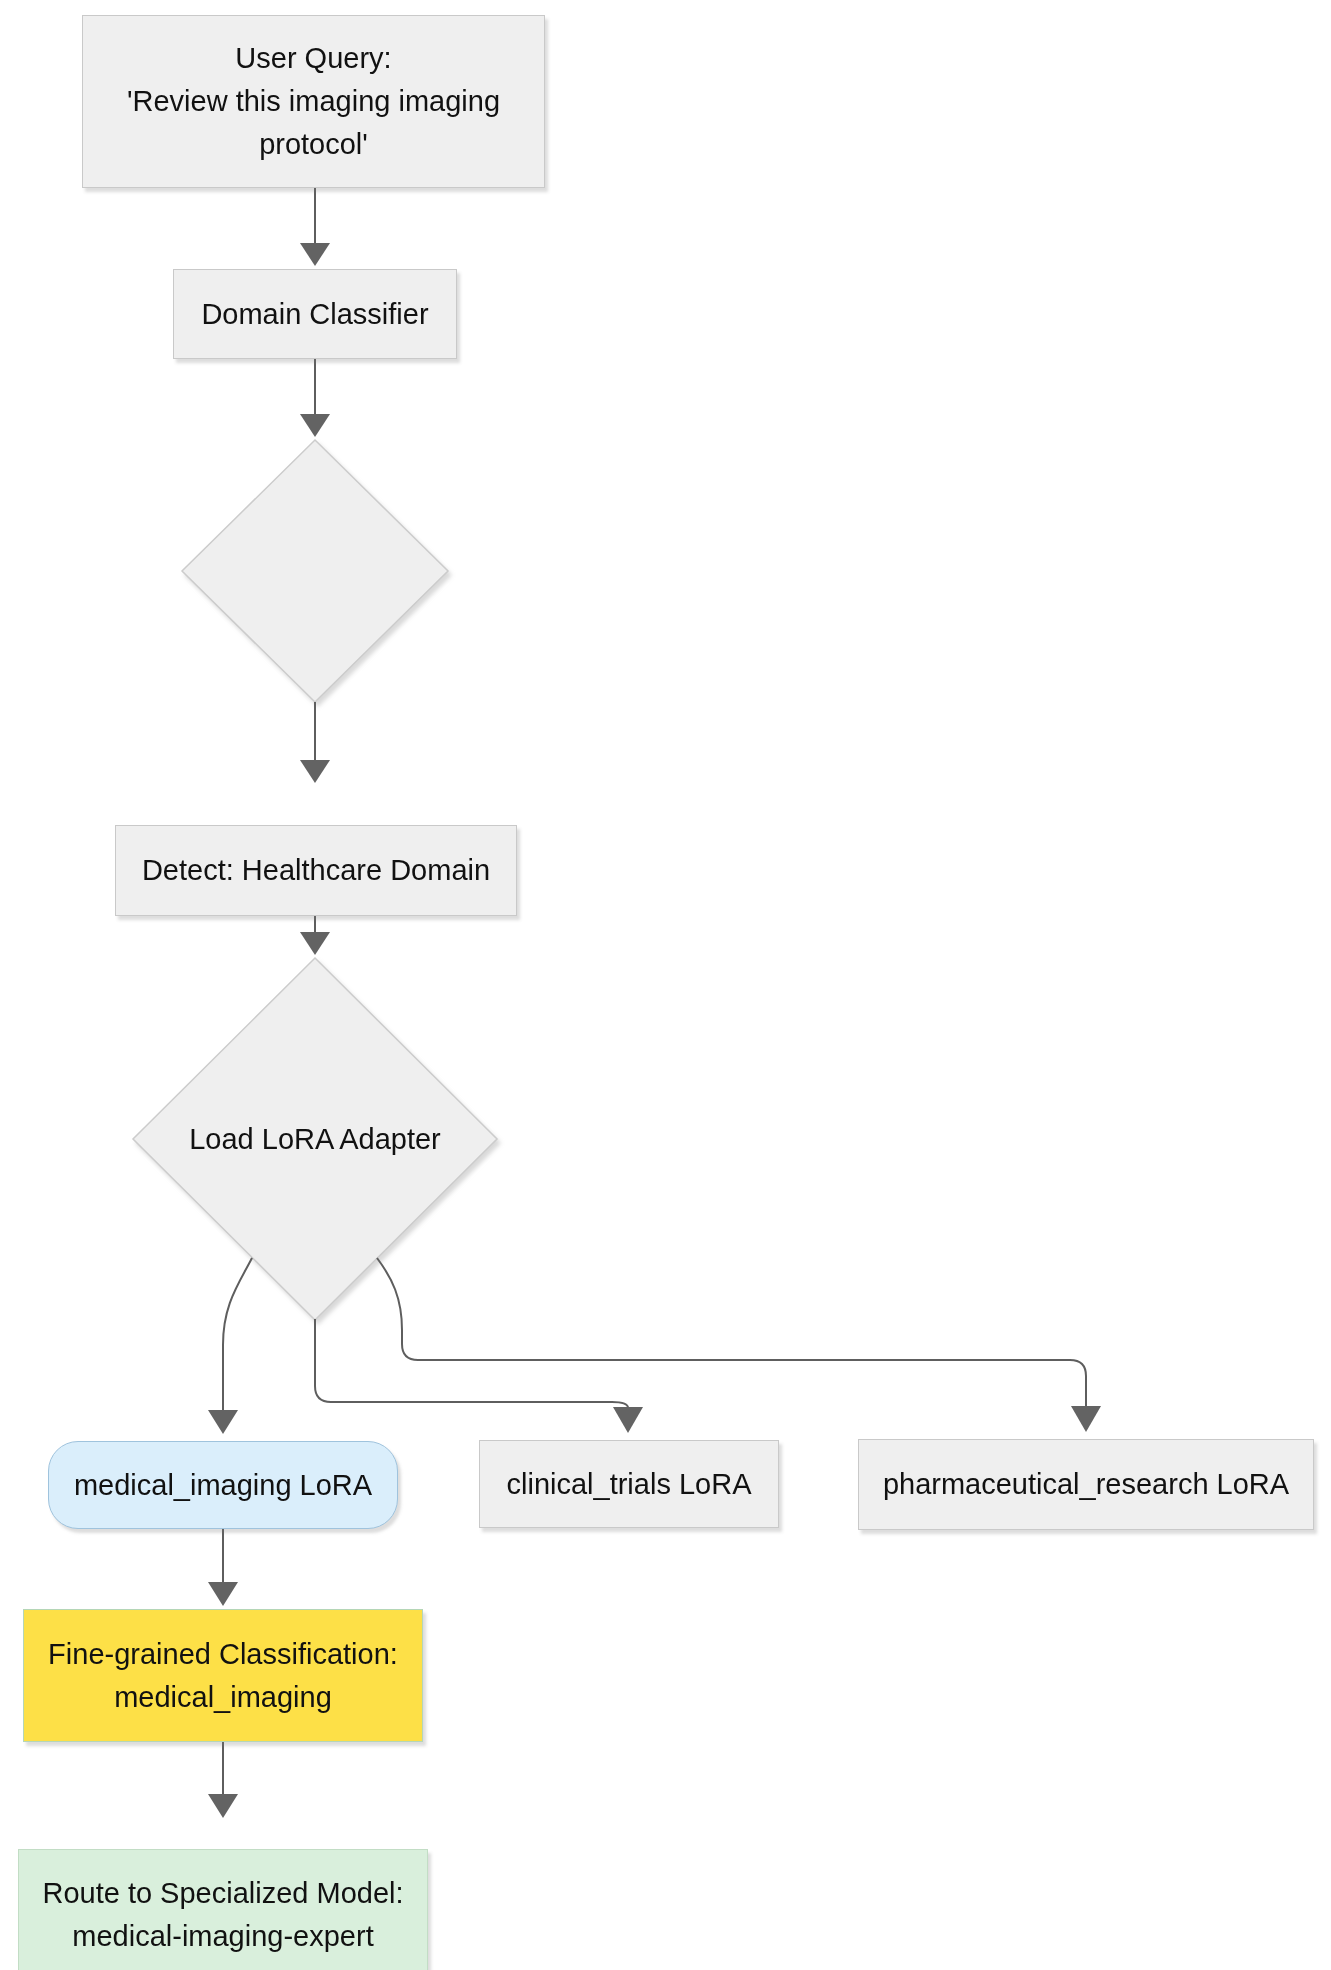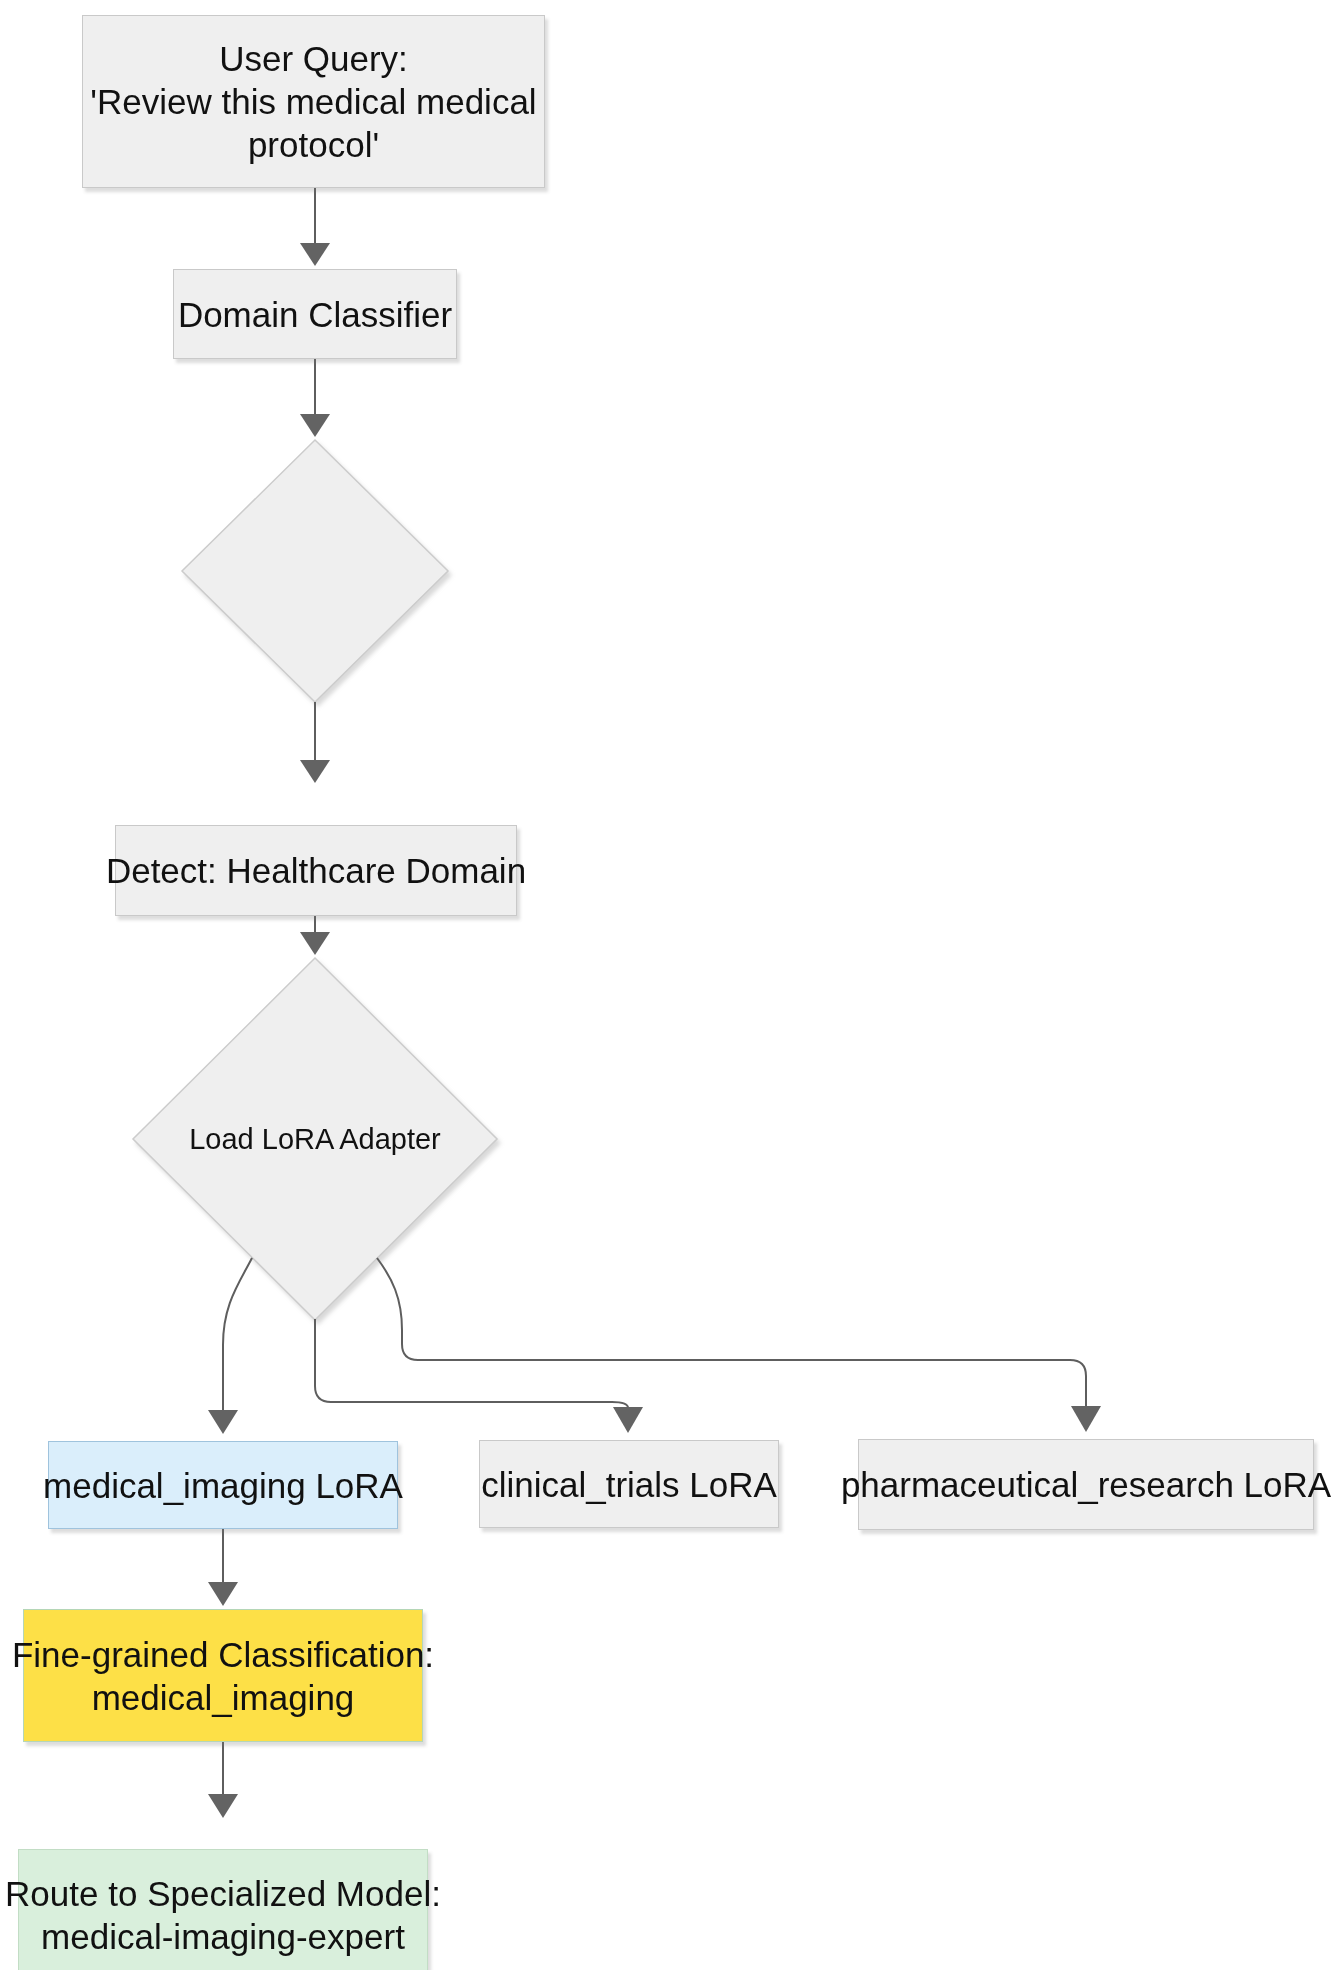--- a/index.html
+++ b/index.html
@@ -14,21 +14,21 @@
   #edges{position:absolute;left:0;top:0;width:1331px;height:1970px;z-index:1;}
   .edge{stroke:#5e5e5e;stroke-width:2;fill:none;}
   .arrowhead{fill:#636363;stroke:none;}
   .diamond{fill:#efefef;stroke:#cccccc;stroke-width:1.5;filter:drop-shadow(3px 4px 2px rgba(120,120,120,0.28));}
   .node{
     position:absolute;z-index:2;
     display:flex;flex-direction:column;align-items:center;justify-content:center;
     box-sizing:border-box;
     background:#efefef;border:1px solid #c9c9c9;
     box-shadow:3px 4px 3px rgba(120,120,120,0.25);
-    font-size:35px;line-height:43px;text-align:center;
+    font-size:29px;line-height:43px;text-align:center;
   }
   .node.blue{border:1px solid #9fc3dd;}
   .node.green1{border:1px solid #b5d6b7;}
   .node.green2{border:1px solid #c2ddc5;margin-top:28px;}
   .dlabel{
     position:absolute;z-index:2;text-align:center;
     font-size:29px;line-height:43px;
   }
   .line{white-space:nowrap;}
 </style>
@@ -65,38 +65,38 @@
 
     <path class="edge" d="M223,1529 L223,1583"></path>
     <polygon class="arrowhead" points="208,1582 238,1582 223,1606"></polygon>
 
     <path class="edge" d="M223,1742 L223,1795"></path>
     <polygon class="arrowhead" points="208,1794 238,1794 223,1818"></polygon>
   </svg>
 
   <div class="node" style="left: 82px; top: 15px; width: 463px; height: 173px; background-color: rgb(239, 239, 239);">
     <div class="line">User Query:</div>
-    <div class="line">'Review this medical medical</div>
+    <div class="line">'Review this imaging imaging</div>
     <div class="line">protocol'</div>
   </div>
 
   <div class="node" style="left: 173px; top: 269px; width: 284px; height: 90px; background-color: rgb(239, 239, 239);">
     <div class="line">Domain Classifier</div>
   </div>
 
 
   <div class="node" style="left: 115px; top: 786px; width: 402px; height: 91px; background-color: rgb(239, 239, 239); margin-top: 39px;">
     <div class="line">Detect: Healthcare Domain</div>
   </div>
 
   <div class="dlabel" style="left:165px;top:1118px;width:300px;">
     <div class="line">Load LoRA Adapter</div>
   </div>
 
-  <div class="node blue" style="left: 48px; top: 1441px; width: 350px; height: 88px; background-color: rgb(218, 238, 251);">
+  <div class="node blue" style="left: 48px; top: 1441px; width: 350px; height: 88px; background-color: rgb(218, 238, 251); border-radius: 30px;">
     <div class="line">medical_imaging LoRA</div>
   </div>
 
   <div class="node" style="left: 479px; top: 1440px; width: 300px; height: 88px; background-color: rgb(239, 239, 239);">
     <div class="line">clinical_trials LoRA</div>
   </div>
 
   <div class="node" style="left: 858px; top: 1439px; width: 456px; height: 91px; background-color: rgb(239, 239, 239);">
     <div class="line">pharmaceutical_research LoRA</div>
   </div>

